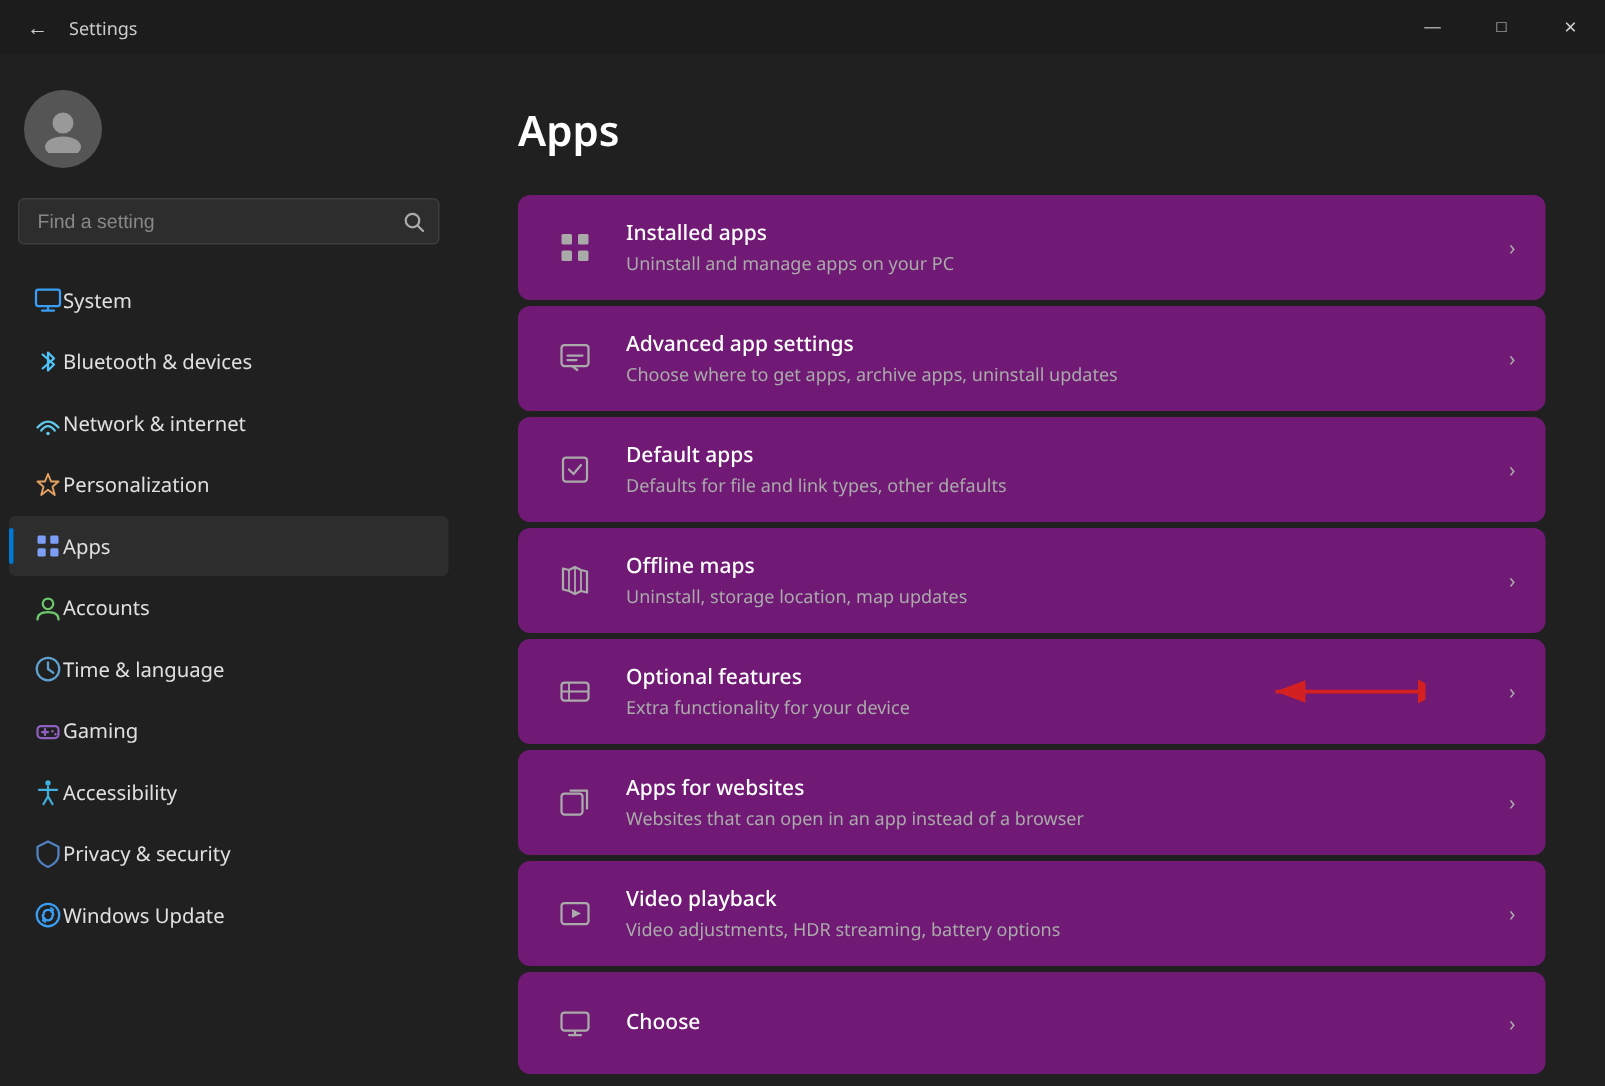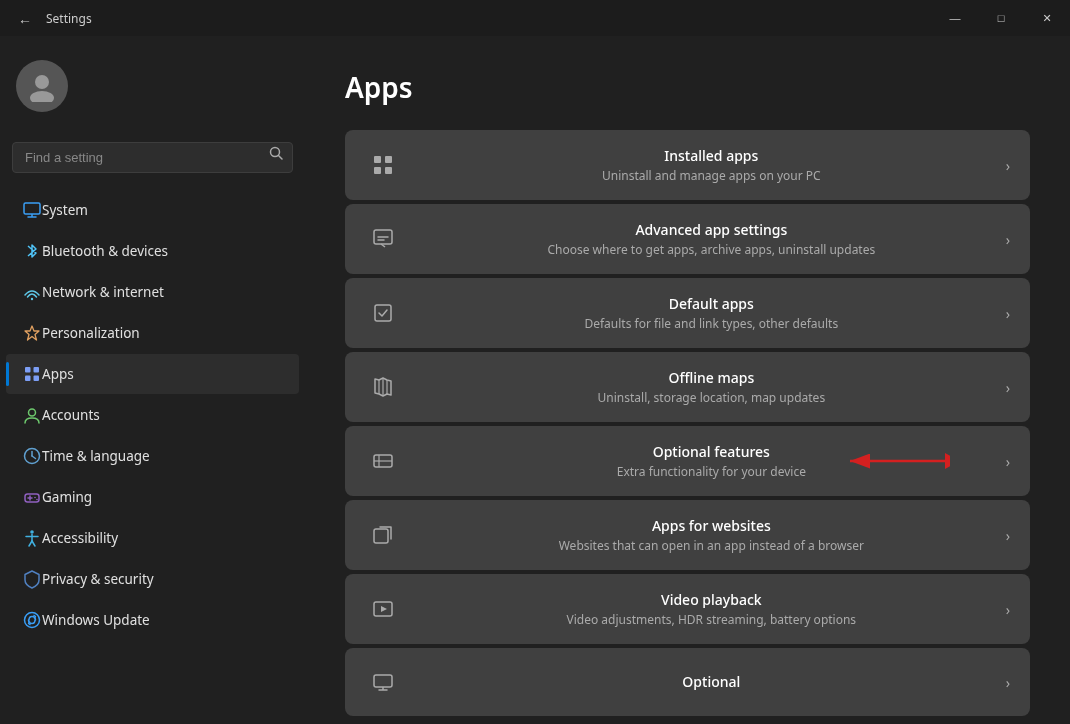--- a/index.html
+++ b/index.html
@@ -87,21 +87,20 @@
     }
     .search-input {
       width: 100%;
       background: #2d2d2d;
       border: 1px solid #3d3d3d;
       border-radius: 4px;
       padding: 7px 36px 7px 12px;
       color: #ccc;
       font-size: 13px;
       outline: none;
-      margin-top: 10px;
     }
     .search-input::placeholder { color: #888; }
     .search-icon-wrap {
       position: absolute;
       right: 10px;
       top: 50%;
       transform: translateY(-50%);
       color: #aaa;
       font-size: 13px;
     }
@@ -151,28 +150,27 @@
       font-weight: 600;
       color: #ffffff;
       margin-bottom: 24px;
     }
     .settings-list {
       display: flex;
       flex-direction: column;
       gap: 4px;
     }
     .settings-item {
-      background: #404040;
+      background: #701a75;
       border-radius: 8px;
       padding: 16px 20px;
       display: flex;
       align-items: center;
       cursor: pointer;
       transition: background 0.15s;
-      text-align: center;
     }
     .settings-item-icon {
       width: 36px;
       height: 36px;
       display: flex;
       align-items: center;
       justify-content: center;
       flex-shrink: 0;
       margin-right: 16px;
       color: #ccc;
@@ -483,21 +481,21 @@
   </div>
           <div class="settings-item">
     <div class="settings-item-icon">
               <svg width="24" height="24" viewBox="0 0 24 24" fill="none">
                 <rect x="3" y="5" width="18" height="12" rx="2" stroke="#aaa" stroke-width="1.5"></rect>
                 <line x1="8" y1="20" x2="16" y2="20" stroke="#aaa" stroke-width="1.5" stroke-linecap="round"></line>
                 <line x1="12" y1="17" x2="12" y2="20" stroke="#aaa" stroke-width="1.5"></line>
               </svg>
             </div>
     <div class="settings-item-text">
-      <div class="settings-item-title">Optional</div>
+      <div class="settings-item-title">Choose</div>
     </div>
 
     <div class="settings-item-chevron">›</div>
   </div>
         </div>
     </div>
   </div>
 </div>
 
 </body></html>

